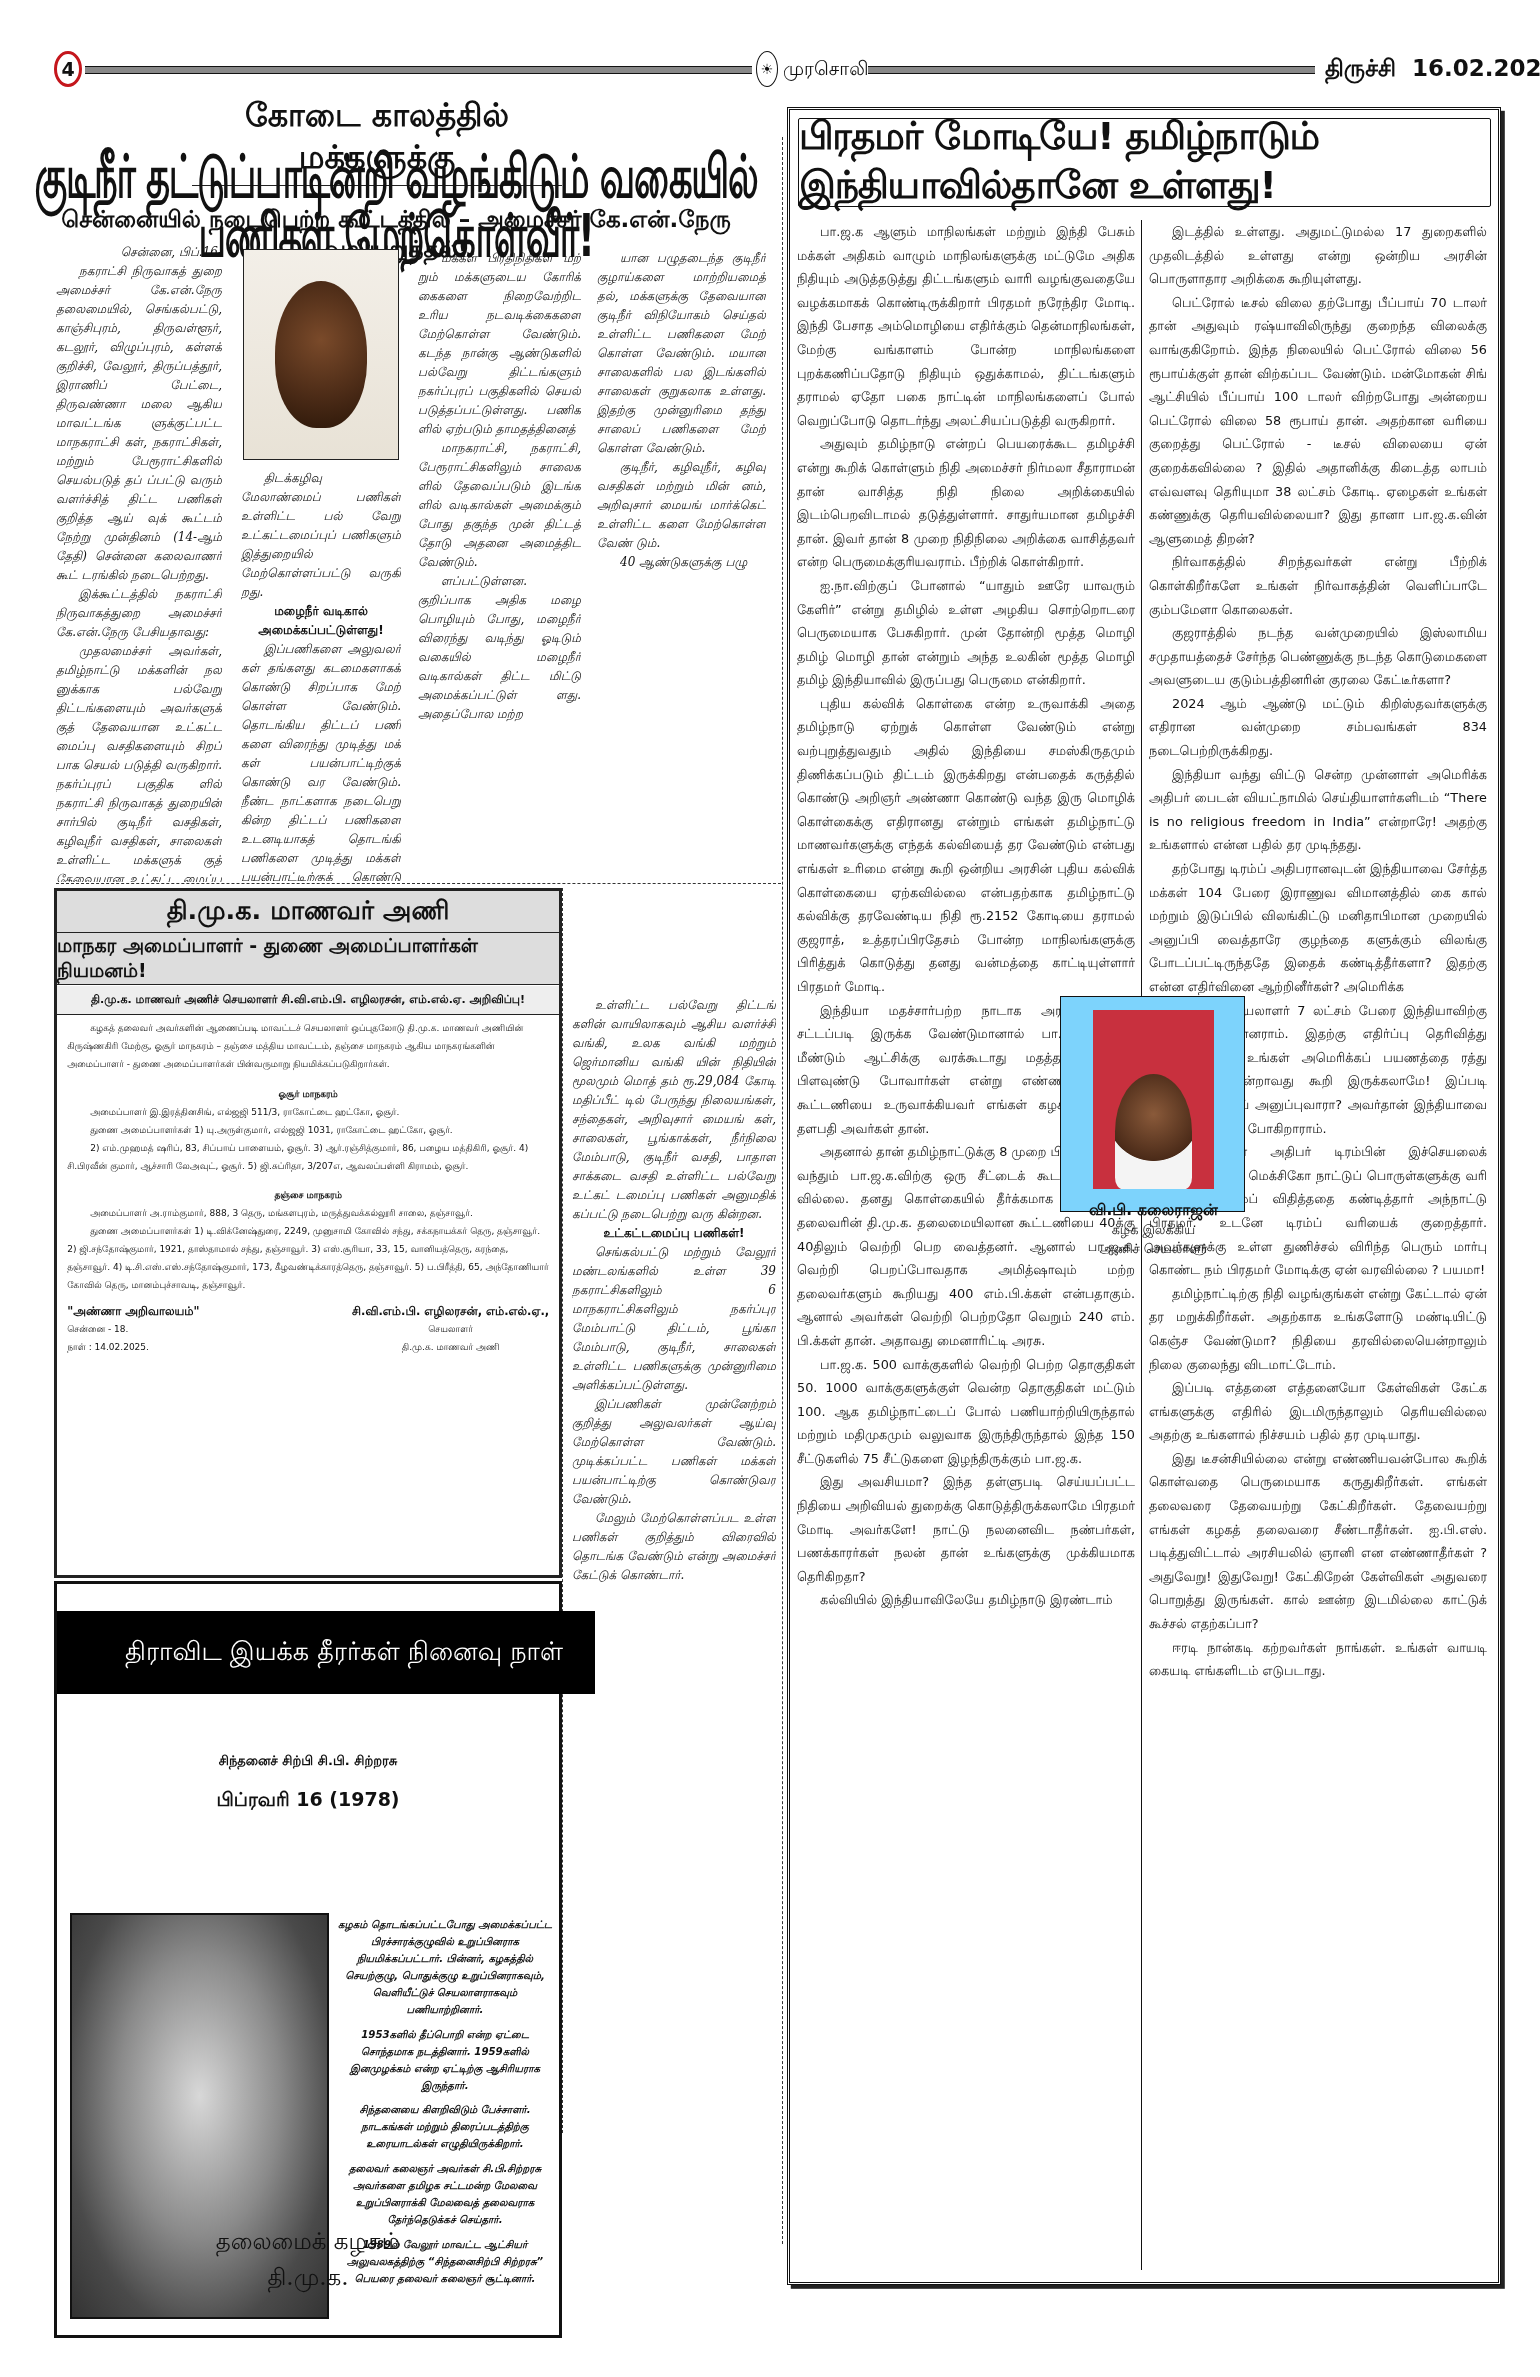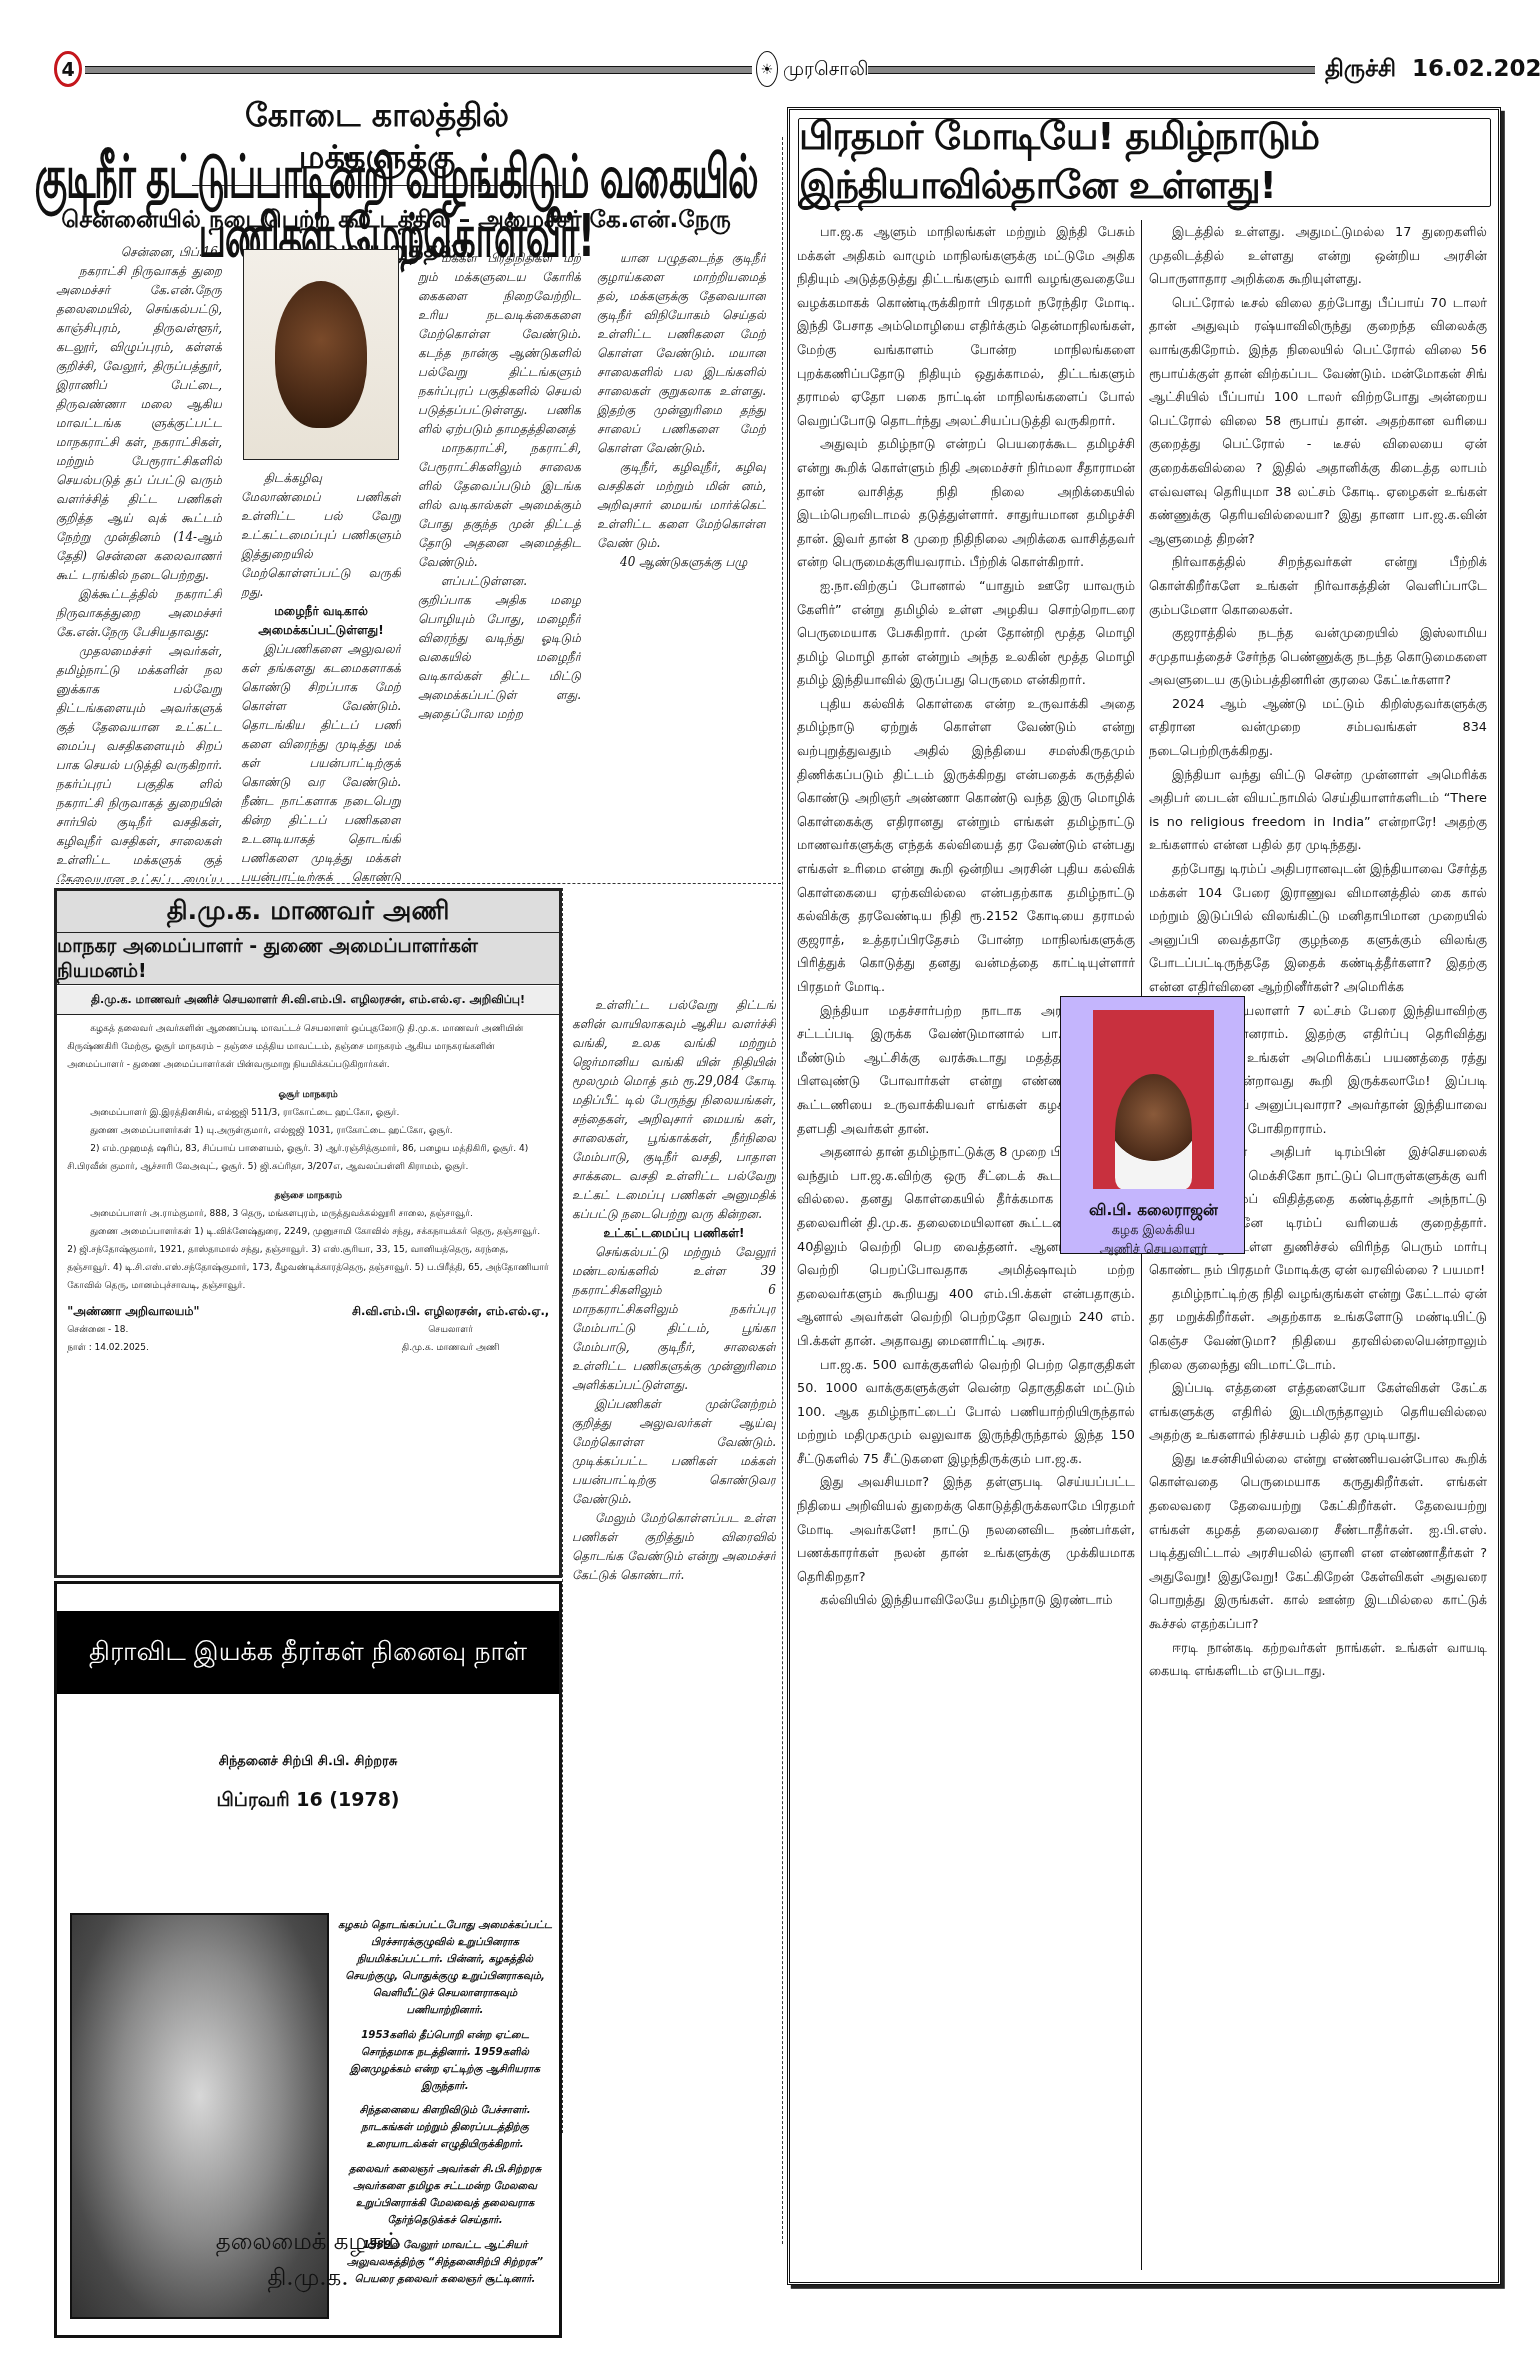--- a/index.html
+++ b/index.html
@@ -24,21 +24,21 @@
   .photo{background:linear-gradient(180deg,#f3efe8,#e8e2d6);border:1.9px solid #222;box-sizing:border-box;display:flex;align-items:center;justify-content:center;}
   .face{width:60%;height:70%;border-radius:50% 50% 45% 45%;background:radial-gradient(circle at 50% 40%,#7a4a2a,#4a2a16 60%,#2a1608);position:relative;}
   .sw-title{left:0;top:0;width:100%;height:51px;background:#ddd;border-bottom:1.9px solid #222;display:flex;align-items:center;justify-content:center;font-size:33px;font-weight:900;}
   .sw-title2{left:0;top:54px;width:100%;height:64px;background:#ddd;border-bottom:1.9px solid #222;display:flex;align-items:center;justify-content:center;font-size:31px;font-weight:900;transform-origin:center;}
   .sw-title3{left:0;top:119px;width:100%;height:32px;background:#eee;border-bottom:1.9px solid #222;display:flex;align-items:center;justify-content:center;font-size:16.6px;font-weight:bold;}
   .sw-body{left:12.8px;top:156px;width:690px;font-size:12px;line-height:24px;}
   .sw-body p{margin:0;text-indent:23px;}
   .sw-body .sec{text-align:center;font-weight:bold;text-indent:0;margin-top:11.5px;}
   
   .mem-box{left:54px;top:1581px;width:498px;height:757px;border:3.2px solid #111;box-sizing:border-box;}
-  .mem-head{left:0;top:0;width:100%;height:89px;background:#000;color:#fff;display:flex;align-items:center;justify-content:center;font-family:"DejaVu Serif",serif;font-size:31px;}
+  .mem-head{left:0;top:0;width:100%;height:89px;background:#000;color:#fff;display:flex;align-items:center;justify-content:center;font-family:"DejaVu Serif",serif;font-size:31px;padding-left:36px;}
   .mem-name{left:0;top:147px;width:100%;text-align:center;font-size:27px;font-weight:bold;}
   .mem-date{left:0;top:182px;width:100%;text-align:center;font-size:25.5px;font-weight:bold;}
   .mem-photo{left:12.8px;top:268px;width:259px;height:524px;max-height:406px;background:radial-gradient(ellipse at 50% 45%,#d8d8d8,#8a8a8a 45%,#4a4a4a 75%,#333);border:2.6px solid #111;box-sizing:border-box;}
   .mem-text{left:281px;top:268px;width:204px;font-size:10.2px;line-height:17px;text-align:center;font-weight:bold;}
   .mem-text p{margin:0 0 7.7px 0;font-style:italic;}
   .mem-footer{left:0;top:658px;width:100%;text-align:center;font-family:"DejaVu Serif",serif;font-size:23px;line-height:36px;}
   
   .ra-frame{left:787px;top:105px;width:712px;height:2171px;border:3.8px double #111;box-sizing:border-box;box-shadow:3.8px 3.8px 0 #222;}
   .ra-head{left:798px;top:114px;width:693px;height:89px;border:1.9px solid #111;border-radius:2px;box-sizing:border-box;display:flex;align-items:center;justify-content:center;font-size:45px;font-weight:900;letter-spacing:-1.3px;}
   .ra-col{font-size:12.8px;line-height:23.6px;text-align:justify;overflow:hidden;}
@@ -180,21 +180,21 @@
   <p>இந்தியா வந்து விட்டு சென்ற முன்னாள் அமெரிக்க அதிபர் பைடன் வியட்நாமில் செய்தியாளர்களிடம் “There is no religious freedom in India” என்றாரே! அதற்கு உங்களால் என்ன பதில் தர முடிந்தது.</p>
   <p>தற்போது டிரம்ப் அதிபரானவுடன் இந்தியாவை சேர்த்த மக்கள் 104 பேரை இராணுவ விமானத்தில் கை கால் மற்றும் இடுப்பில் விலங்கிட்டு மனிதாபிமான முறையில் அனுப்பி வைத்தாரே குழந்தை களுக்கும் விலங்கு போடப்பட்டிருந்ததே இதைக் கண்டித்தீர்களா? இதற்கு என்ன எதிர்வினை ஆற்றினீர்கள்? அமெரிக்க</p>
   <p>துணைச் செயலாளர் 7 லட்சம் பேரை இந்தியாவிற்கு அனுப்ப உள்ளனராம். இதற்கு எதிர்ப்பு தெரிவித்து குறைந்தபட்சம் உங்கள் அமெரிக்கப் பயணத்தை ரத்து செய்கிறேன் என்றாவது கூறி இருக்கலாமே! இப்படி சீனர்களை டிரம்ப் அனுப்புவாரா? அவர்தான் இந்தியாவை வல்லரசு ஆக்கப் போகிறாராம்.</p>
   <p>கொலம்பியா அதிபர் டிரம்பின் இச்செயலைக் கண்டித்துள்ளார். மெக்சிகோ நாட்டுப் பொருள்களுக்கு வரி கூடுதலாக டிரம்ப் விதித்ததை கண்டித்தார் அந்நாட்டு பிரதமர். உடனே டிரம்ப் வரியைக் குறைத்தார். அவர்களுக்கு உள்ள துணிச்சல் விரிந்த பெரும் மார்பு கொண்ட நம் பிரதமர் மோடிக்கு ஏன் வரவில்லை ? பயமா!</p>
   <p>தமிழ்நாட்டிற்கு நிதி வழங்குங்கள் என்று கேட்டால் ஏன் தர மறுக்கிறீர்கள். அதற்காக உங்களோடு மண்டியிட்டு கெஞ்ச வேண்டுமா? நிதியை தரவில்லையென்றாலும் நிலை குலைந்து விடமாட்டோம்.</p>
   <p>இப்படி எத்தனை எத்தனையோ கேள்விகள் கேட்க எங்களுக்கு எதிரில் இடமிருந்தாலும் தெரியவில்லை அதற்கு உங்களால் நிச்சயம் பதில் தர முடியாது.</p>
   <p>இது டீசன்சியில்லை என்று எண்ணியவன்போல கூறிக் கொள்வதை பெருமையாக கருதுகிறீர்கள். எங்கள் தலைவரை தேவையற்று கேட்கிறீர்கள். தேவையற்று எங்கள் கழகத் தலைவரை சீண்டாதீர்கள். ஐ.பி.எஸ். படித்துவிட்டால் அரசியலில் ஞானி என எண்ணாதீர்கள் ? அதுவேறு! இதுவேறு! கேட்கிறேன் கேள்விகள் அதுவரை பொறுத்து இருங்கள். கால் ஊன்ற இடமில்லை காட்டுக் கூச்சல் எதற்கப்பா?</p>
   <p>ஈரடி நான்கடி கற்றவர்கள் நாங்கள். உங்கள் வாயடி கையடி எங்களிடம் எடுபடாது.</p>
 </div>
 
-<div class="abs" style="left:1060px;top:996px;width:185px;height:258px;background:#c4b5fd;border:1.3px solid #111;box-sizing:border-box;">
+<div class="abs" style="left:1060px;top:996px;width:185px;height:216px;background:#7dd3fc;border:1.3px solid #111;box-sizing:border-box;">
   <div class="abs" style="left:32px;top:12.8px;width:121px;height:179px;background:#c8303e;display:flex;align-items:flex-end;justify-content:center;overflow:hidden;">
     <div style="width:77px;height:115px;border-radius:50% 50% 10% 10%;background:radial-gradient(circle at 50% 35%,#8a5a3a,#4a2a18 55%,#f4f4f4 56%);"></div>
   </div>
   <div class="abs ra-caption" style="left:6.4px;top:204px;width:172px;">
     <div class="nm">வி.பி. கலைராஜன்</div>
     <div>கழக இலக்கிய</div>
     <div>அணிச் செயலாளர்</div>
   </div>
 </div>
 

